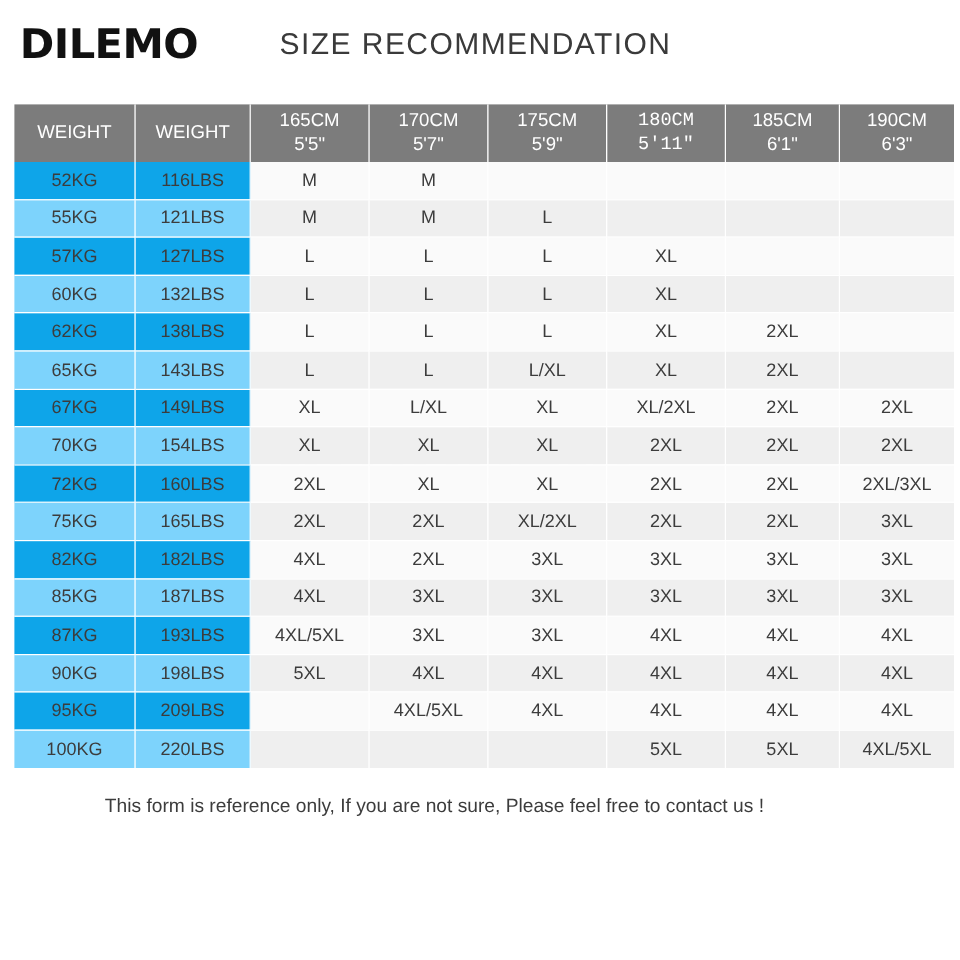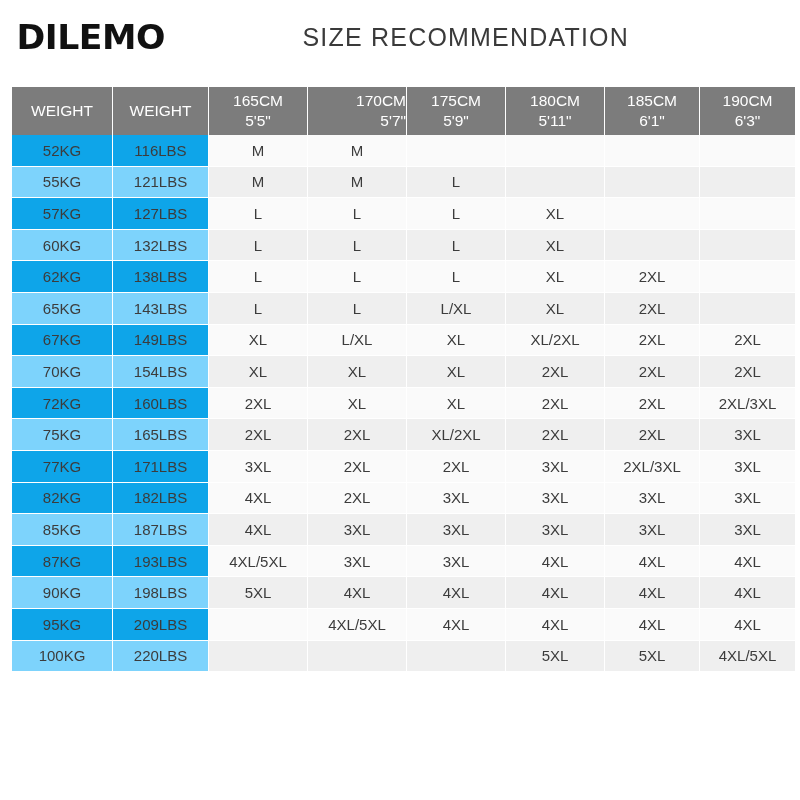--- a/index.html
+++ b/index.html
@@ -33,21 +33,21 @@
     font-family: "DejaVu Sans", sans-serif;
     font-weight: 800;
     font-size: 34px;
     letter-spacing: -0.5px;
     color: #111111;
     transform: scaleX(1.02);
     white-space: nowrap;
   }
   .title {
     flex: 1;
-    text-align: right;
+    text-align: center;
     font-size: 25px;
     letter-spacing: 1.2px;
     color: #3a3a3a;
     padding-right: 95px;
     white-space: nowrap;
   }
 
   
   .watermark {
     position: absolute;
@@ -137,29 +137,29 @@
             <th style="width: 100px;">
               <span class="l1">WEIGHT</span>
             </th>
             <th style="width: 95px;">
               <span class="l1">WEIGHT</span>
             </th>
             <th style="width: 98px;">
               <span class="l1">165CM</span>
               <span class="l2">5'5"</span>
             </th>
-            <th style="width: 98px; text-align: right;">
+            <th style="width: 98px;">
               <span class="l1">170CM</span>
               <span class="l2">5'7"</span>
             </th>
             <th style="width: 98px;">
               <span class="l1">175CM</span>
               <span class="l2">5'9"</span>
             </th>
-            <th style="width: 98px;">
+            <th style="width: 98px; font-family: Liberation Mono, monospace;">
               <span class="l1">180CM</span>
               <span class="l2">5'11"</span>
             </th>
             <th style="width: 94px;">
               <span class="l1">185CM</span>
               <span class="l2">6'1"</span>
             </th>
             <th style="width: 95px;">
               <span class="l1">190CM</span>
               <span class="l2">6'3"</span>
@@ -261,30 +261,20 @@
             <td class="kg">75KG</td>
             <td class="lb">165LBS</td>
             <td>2XL</td>
             <td>2XL</td>
             <td>XL/2XL</td>
             <td>2XL</td>
             <td>2XL</td>
             <td>3XL</td>
           </tr>
           <tr class="odd">
-            <td class="kg">77KG</td>
-            <td class="lb">171LBS</td>
-            <td>3XL</td>
-            <td>2XL</td>
-            <td>2XL</td>
-            <td>3XL</td>
-            <td>2XL/3XL</td>
-            <td>3XL</td>
-          </tr>
-          <tr class="odd">
             <td class="kg">82KG</td>
             <td class="lb">182LBS</td>
             <td>4XL</td>
             <td>2XL</td>
             <td>3XL</td>
             <td>3XL</td>
             <td>3XL</td>
             <td>3XL</td>
           </tr>
           <tr class="even">
@@ -334,14 +324,15 @@
             <td></td>
             <td></td>
             <td>5XL</td>
             <td>5XL</td>
             <td>4XL/5XL</td>
           </tr>
         </tbody>
     </table>
   </div>
 
+  <div class="note">This form is reference only, If you are not sure, Please feel free to contact us !</div>
 
 </div>
 
 </body></html>

